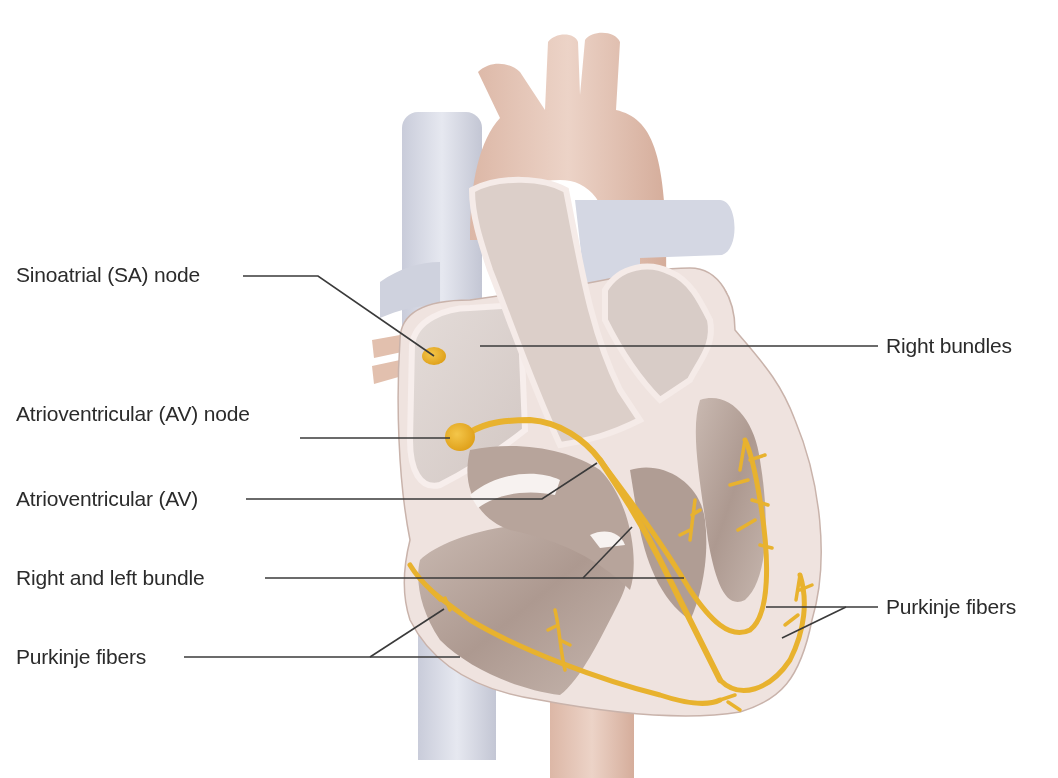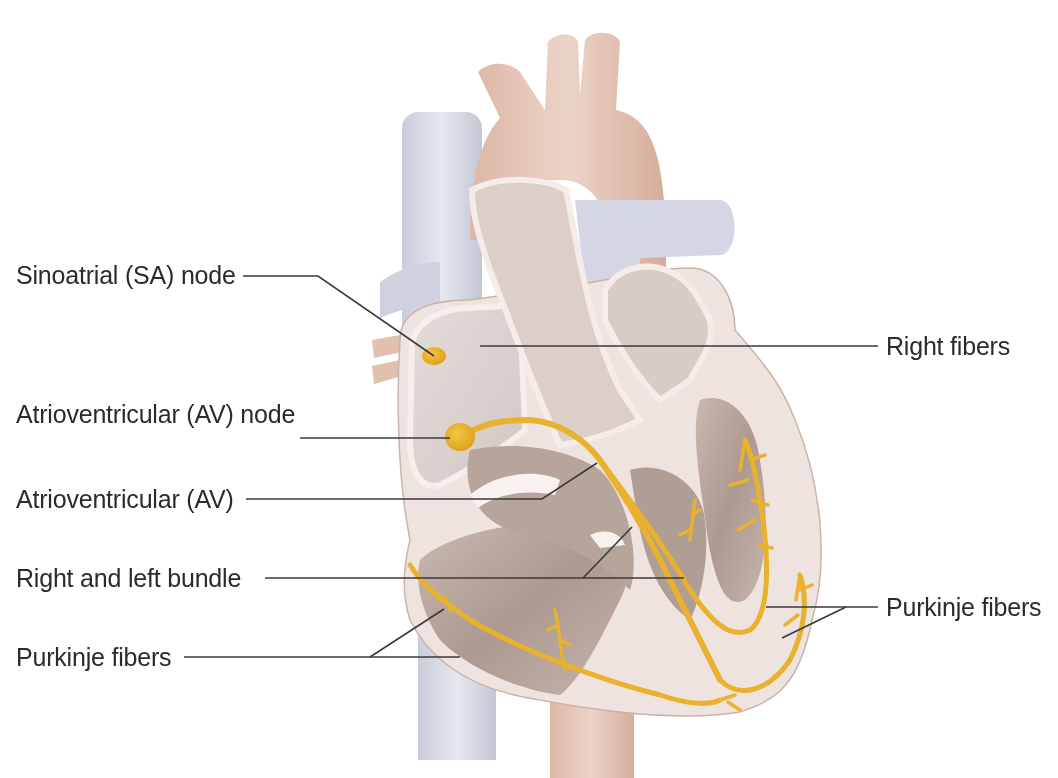--- a/index.html
+++ b/index.html
@@ -1,20 +1,20 @@
 <!DOCTYPE html>
 <html><head>
 <meta charset="utf-8">
 <style>
   html, body { margin: 0; padding: 0; background: #ffffff; }
   body { width: 1058px; height: 778px; position: relative; overflow: hidden;
          font-family: "Liberation Sans", "DejaVu Sans", sans-serif; color: #2a2a2a; }
   #stage { position: absolute; left: 0; top: 0; width: 1058px; height: 778px; }
   svg.art { position: absolute; left: 0; top: 0; }
-  .label { position: absolute; font-size: 25px; line-height: 26px; color: #2b2b2b; white-space: nowrap; letter-spacing: -0.2px; }
+  .label { position: absolute; font-size: 21px; line-height: 26px; color: #2b2b2b; white-space: nowrap; letter-spacing: -0.2px; }
 </style>
 </head>
 <body>
 
 <div id="stage">
 
   <svg class="art" width="1058" height="778" viewBox="0 0 1058 778">
     <defs>
       <linearGradient id="veinG" x1="0" x2="1" y1="0" y2="0">
         <stop offset="0" stop-color="#c9ccda"></stop>
@@ -138,20 +138,20 @@
 
   <div class="label" style="left:16px; top:565px;">
     <div>Right and left bundle</div>
   </div>
 
   <div class="label" style="left:16px; top:644px;">
     <div>Purkinje fibers</div>
   </div>
 
   <div class="label" style="left:886px; top:333px;">
-    <div>Right fibers</div>
+    <div>Right bundles</div>
   </div>
 
   <div class="label" style="left:886px; top:594px;">
     <div>Purkinje fibers</div>
   </div>
 
 </div>
 
 </body></html>

